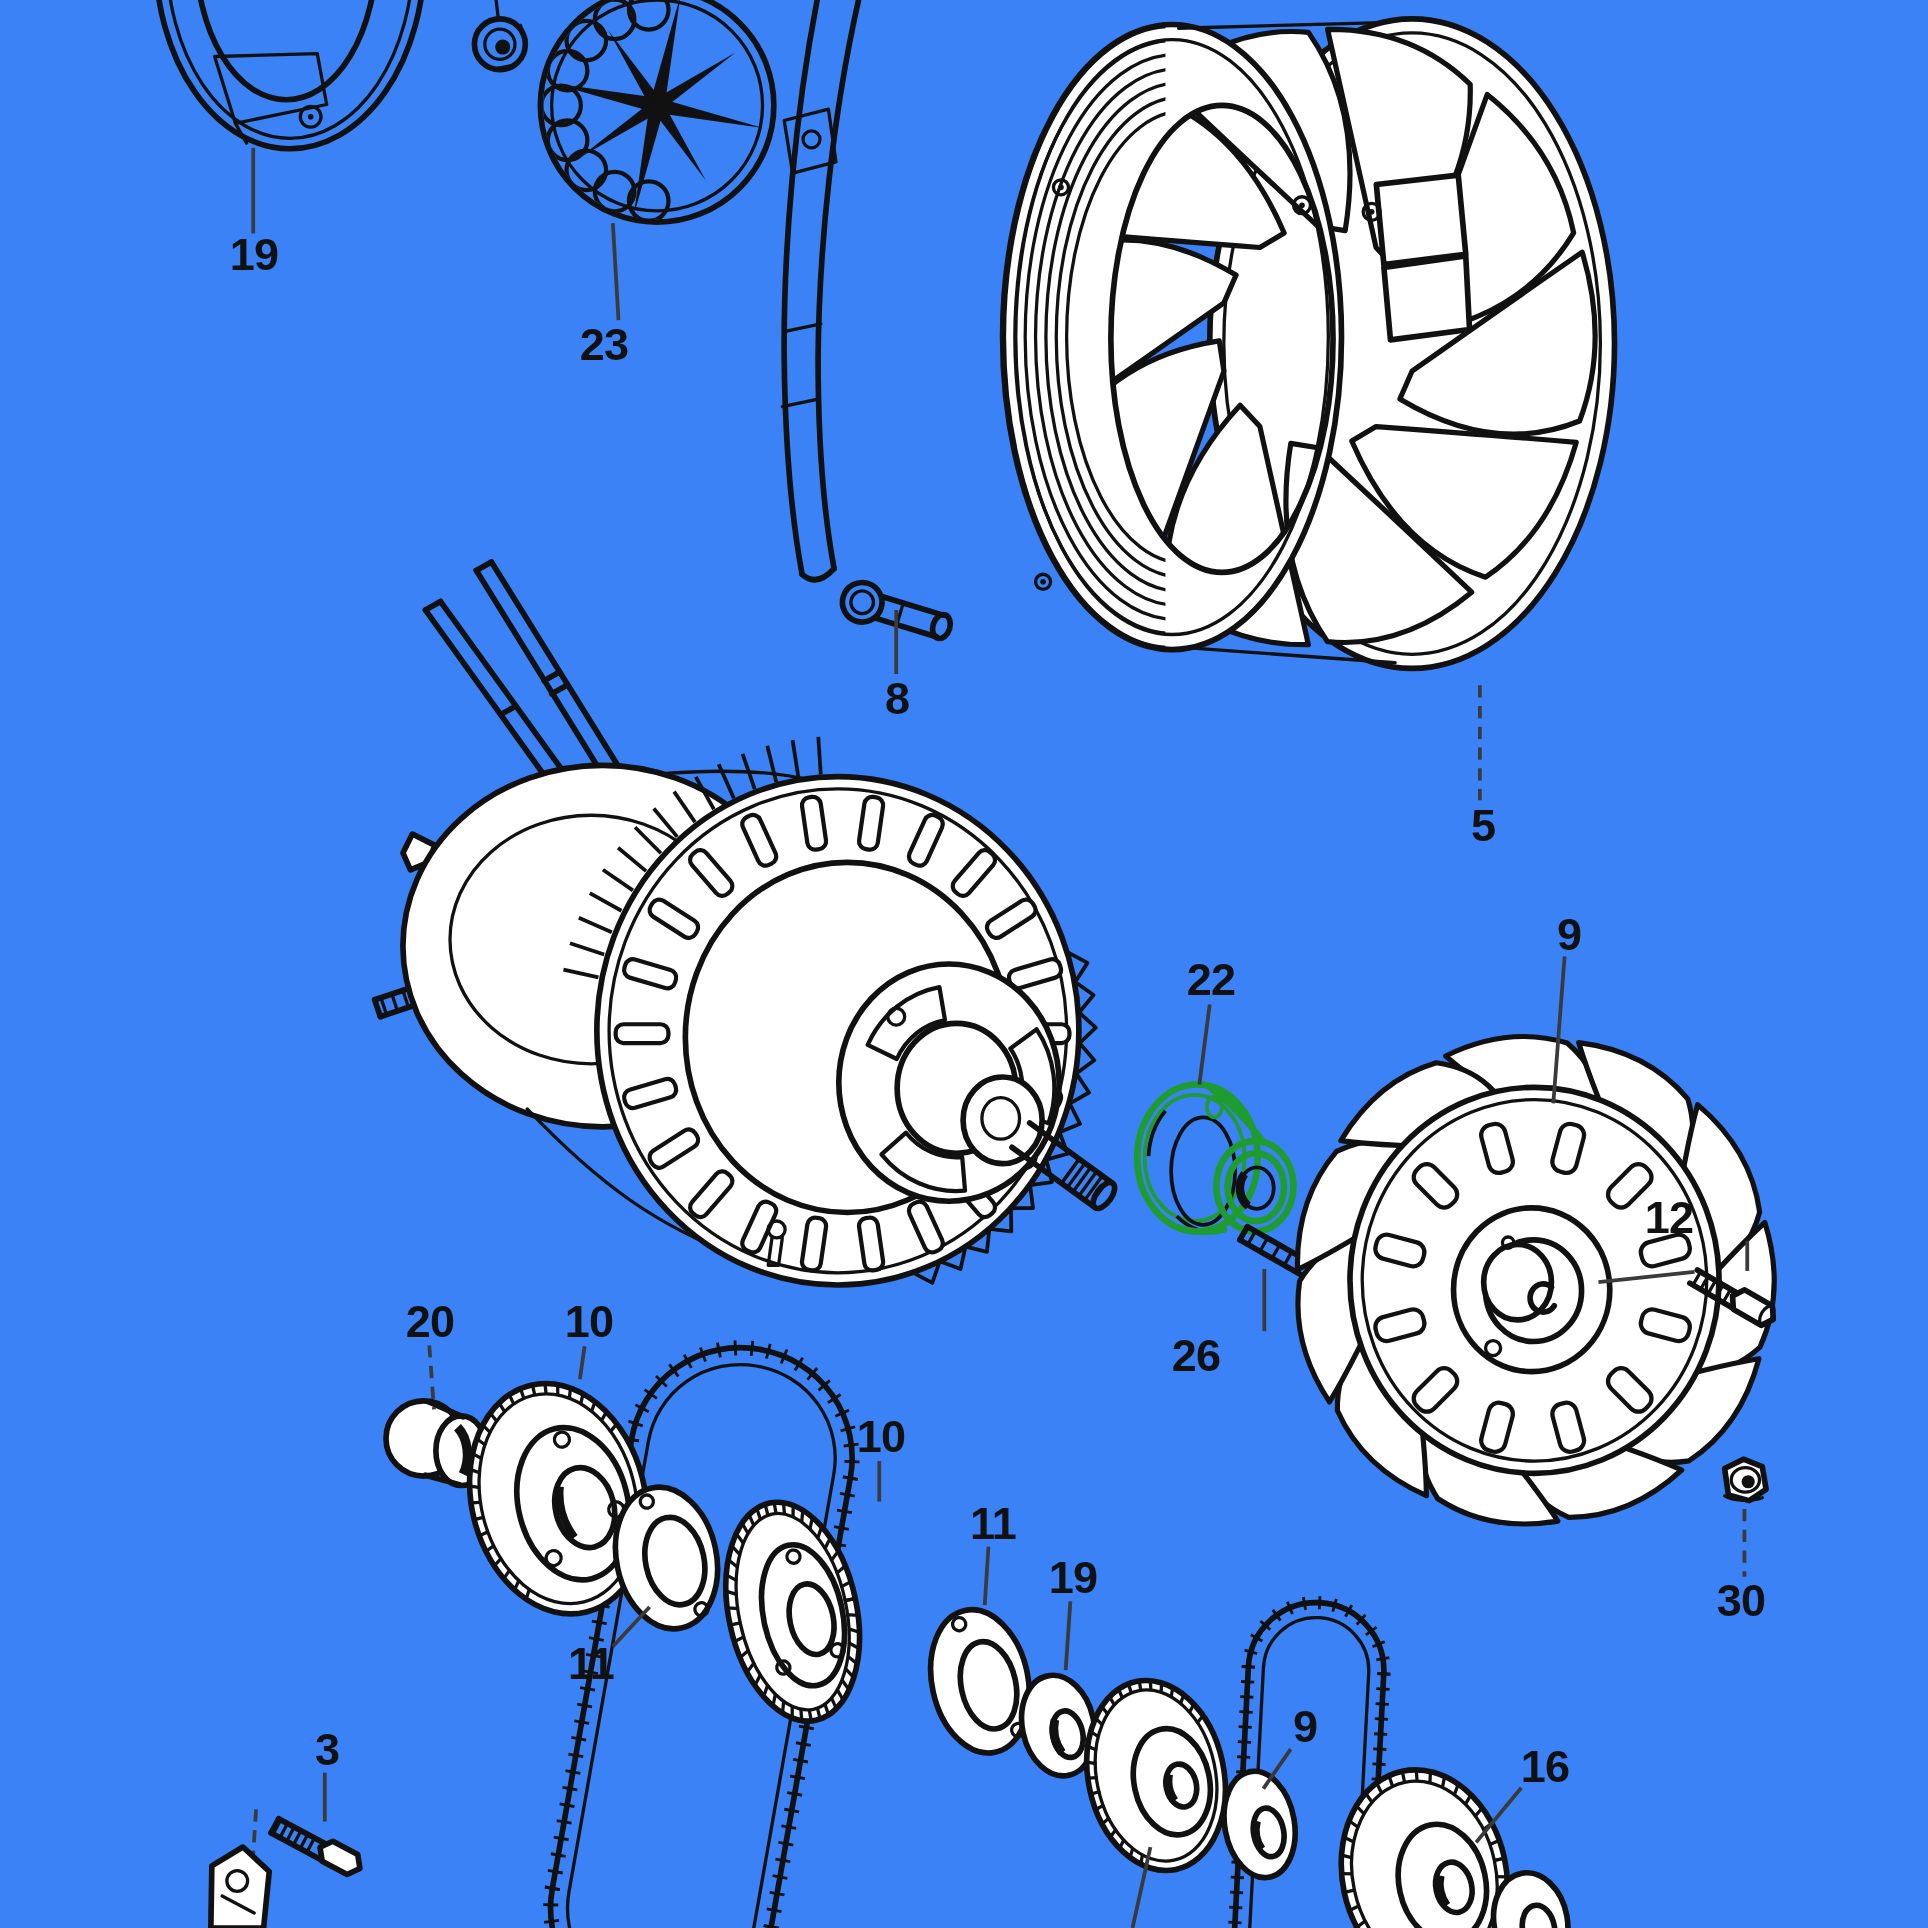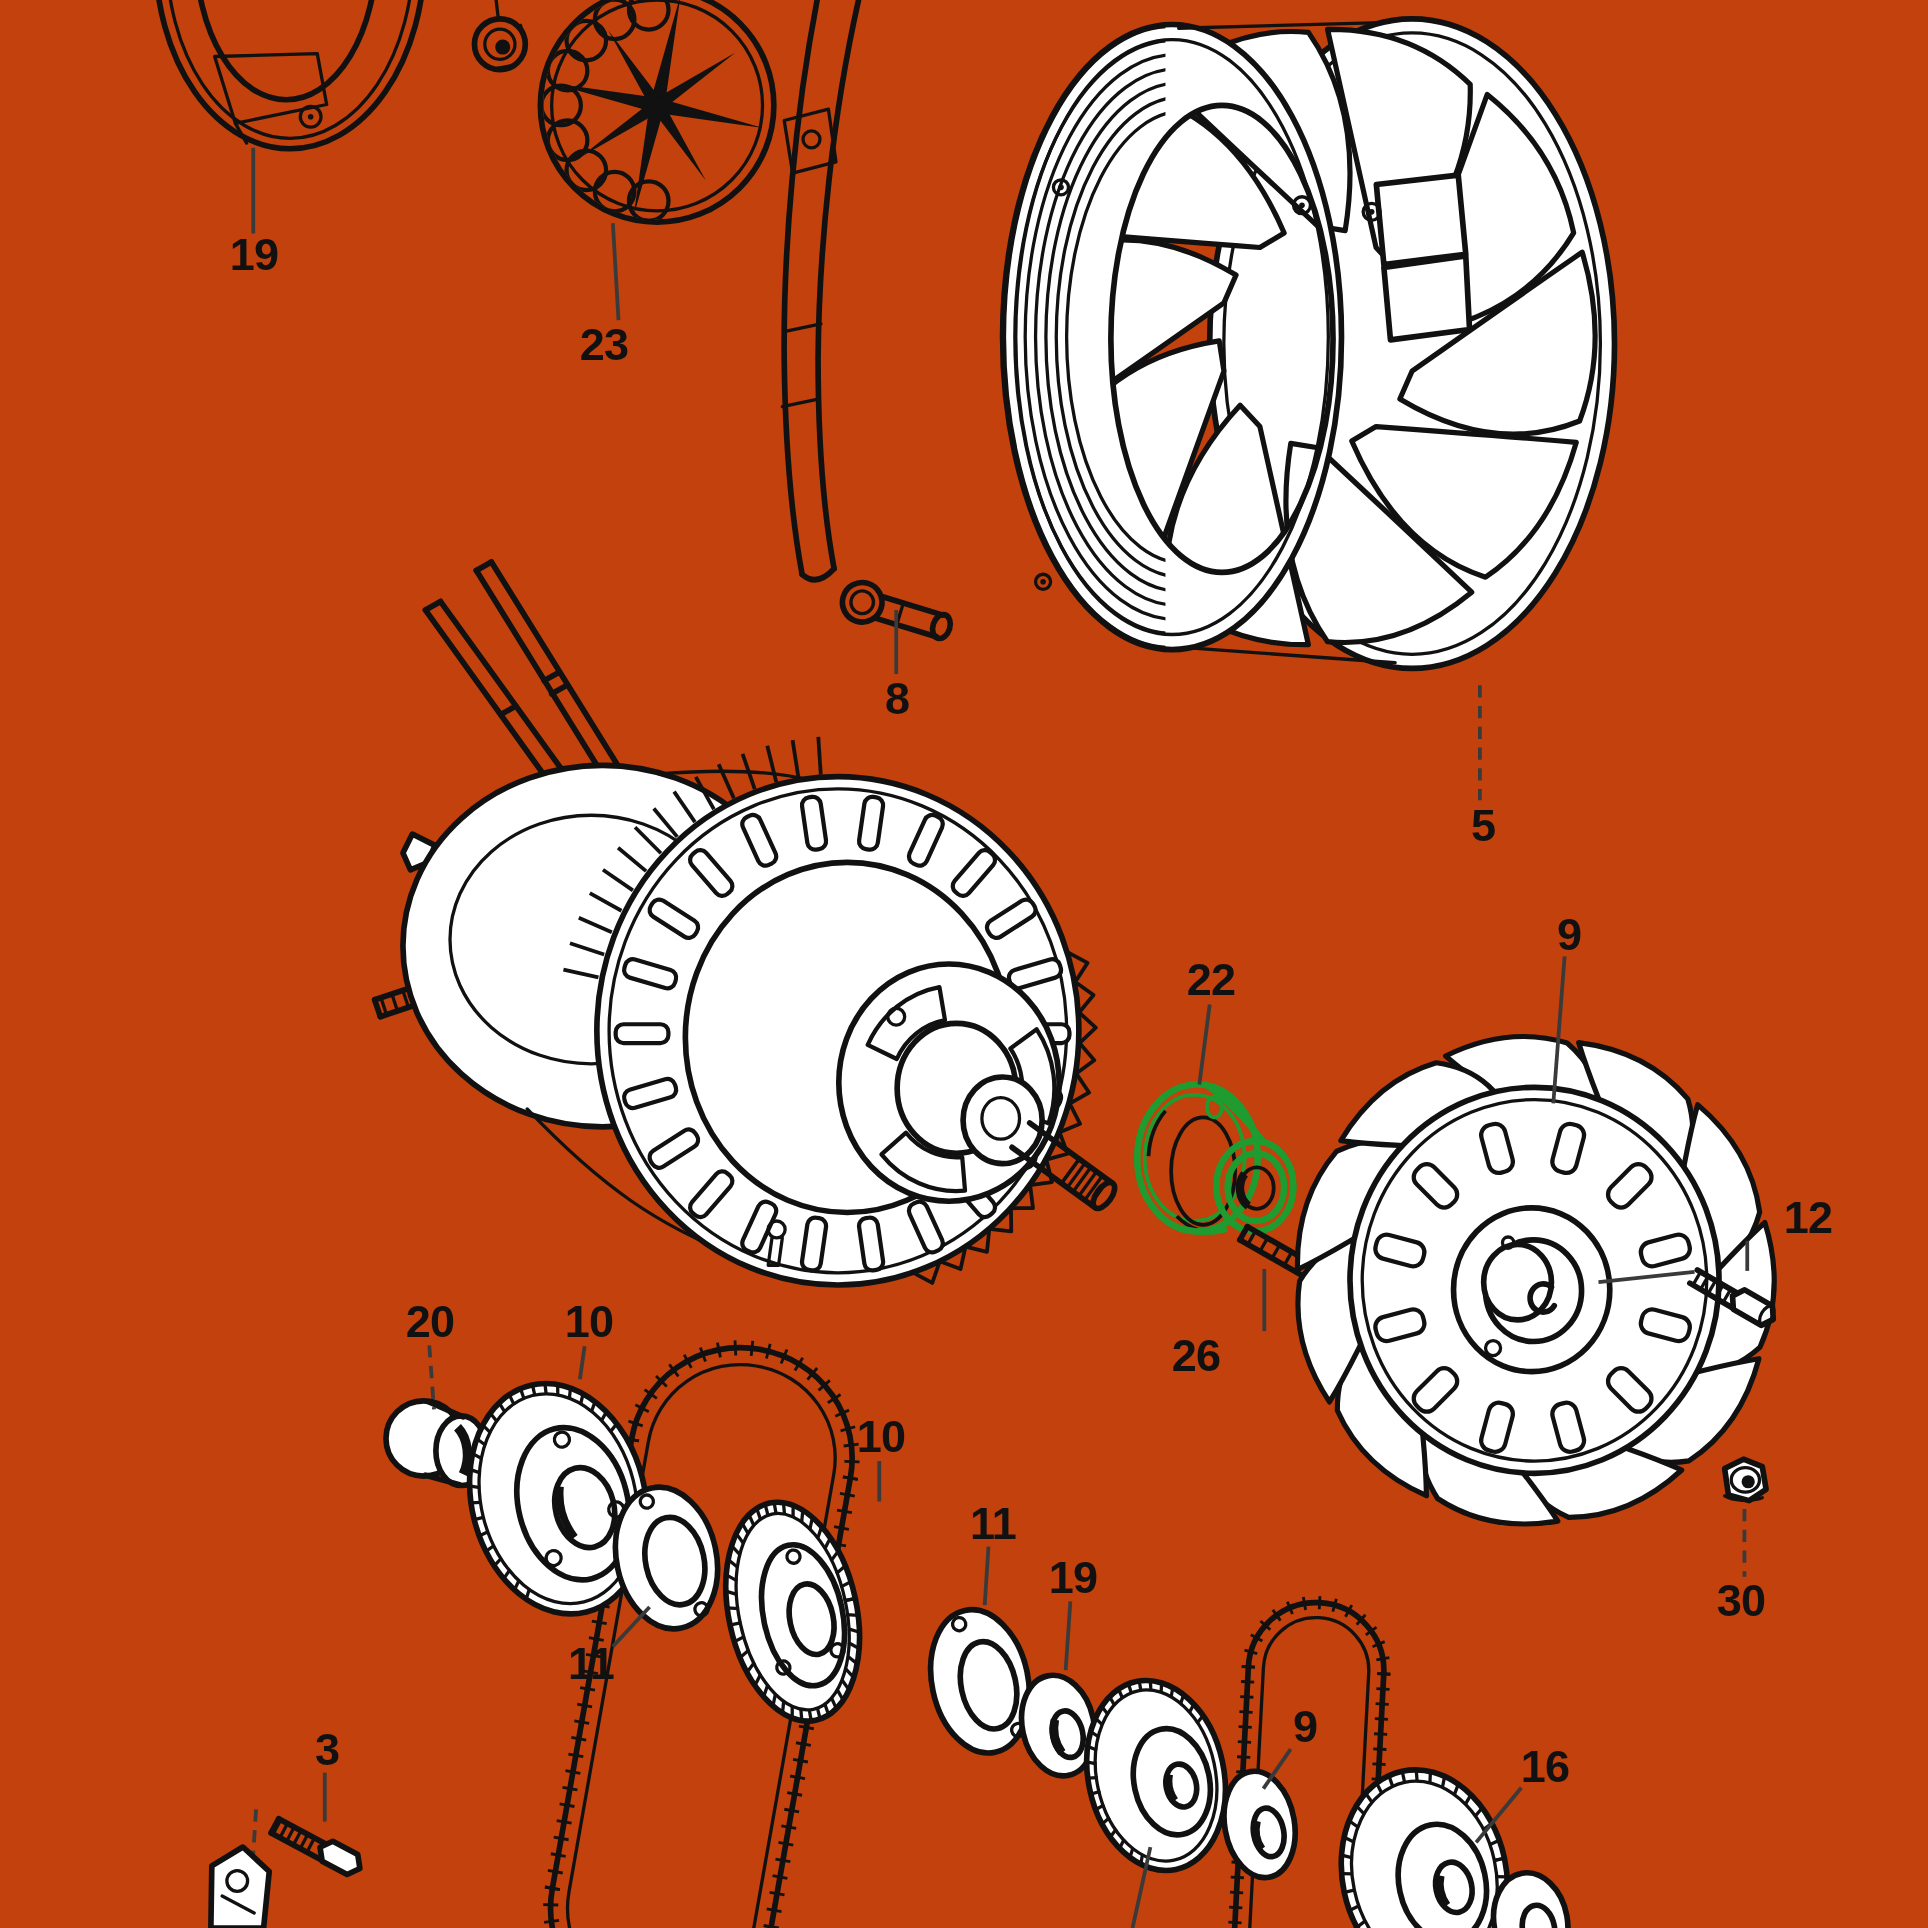--- a/index.html
+++ b/index.html
@@ -1,16 +1,16 @@
 <!DOCTYPE html>
 <html style="font-size:15px"><head>
 <meta charset="utf-8">
 <style>
   html,body{margin:0;padding:0;background:#fff;}
-  #page{position:relative;width:1928px;height:1928px;background:#c2410c;overflow:hidden;
+  #page{position:relative;width:1928px;height:1928px;background:#3b82f6;overflow:hidden;
         font-family:"Liberation Sans", sans-serif;text-align:center;}
   svg{position:absolute;left:0;top:0;}
   .ln  {stroke:#111;stroke-width:6;fill:none;stroke-linecap:round;stroke-linejoin:round;}
   .thin{stroke-width:3.5;}
   .wfill{fill:#fff;}
   .dk  {fill:#111;stroke:none;}
   .gln {stroke:#1f9c2f;stroke-width:7;fill:none;stroke-linecap:round;stroke-linejoin:round;}
   .gthin{stroke:#1f9c2f;stroke-width:4;fill:none;}
   .dln {stroke:#111;stroke-width:4;fill:none;}
   .ldr {stroke:#3a3a3a;stroke-width:4;fill:none;}
@@ -790,21 +790,21 @@
   </g>
 </svg>
 
 <div class="lbl" style="left:254px;top:255px">19</div>
 <div class="lbl" style="left:604px;top:345px">23</div>
 <div class="lbl" style="left:897px;top:699px">8</div>
 <div class="lbl" style="left:1483px;top:826px">5</div>
 <div class="lbl" style="left:1569px;top:935px">9</div>
 <div class="lbl" style="left:1211px;top:980px">22</div>
 <div class="lbl" style="left:1196px;top:1356px">26</div>
-<div class="lbl" style="left:1808px;top:1218px">12</div>
+<div class="lbl" style="left:1669px;top:1218px">12</div>
 <div class="lbl" style="left:1741px;top:1601px">30</div>
 <div class="lbl" style="left:430px;top:1322px">20</div>
 <div class="lbl" style="left:589px;top:1322px">10</div>
 <div class="lbl" style="left:591px;top:1664px">11</div>
 <div class="lbl" style="left:881px;top:1437px">10</div>
 <div class="lbl" style="left:993px;top:1524px">11</div>
 <div class="lbl" style="left:1073px;top:1578px">19</div>
 <div class="lbl" style="left:1305px;top:1727px">9</div>
 <div class="lbl" style="left:1545px;top:1767px">16</div>
 <div class="lbl" style="left:327px;top:1750px">3</div>

